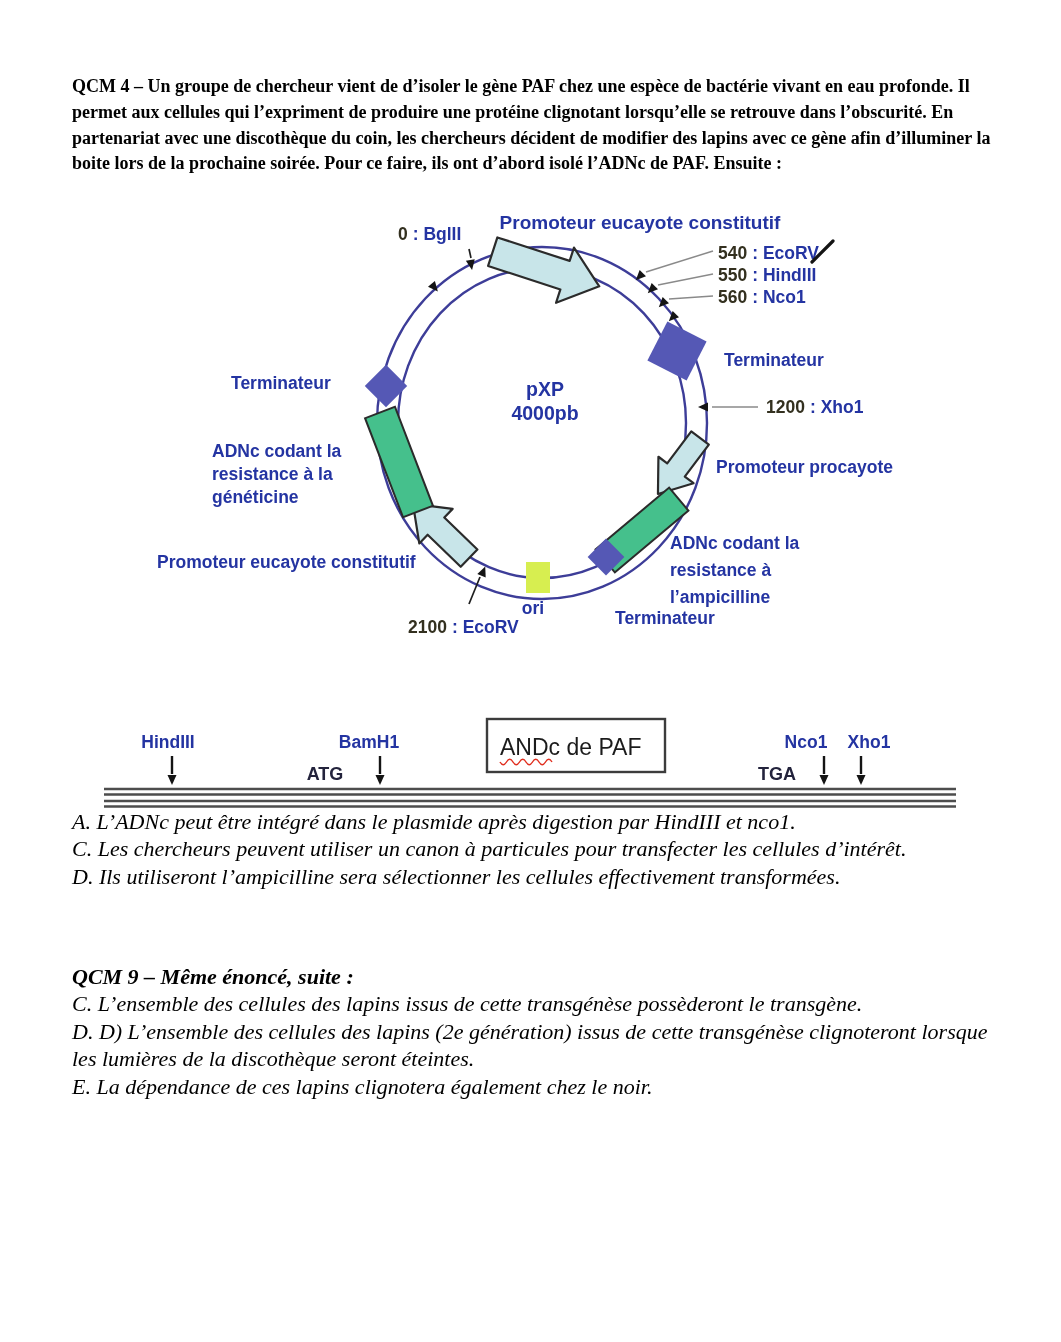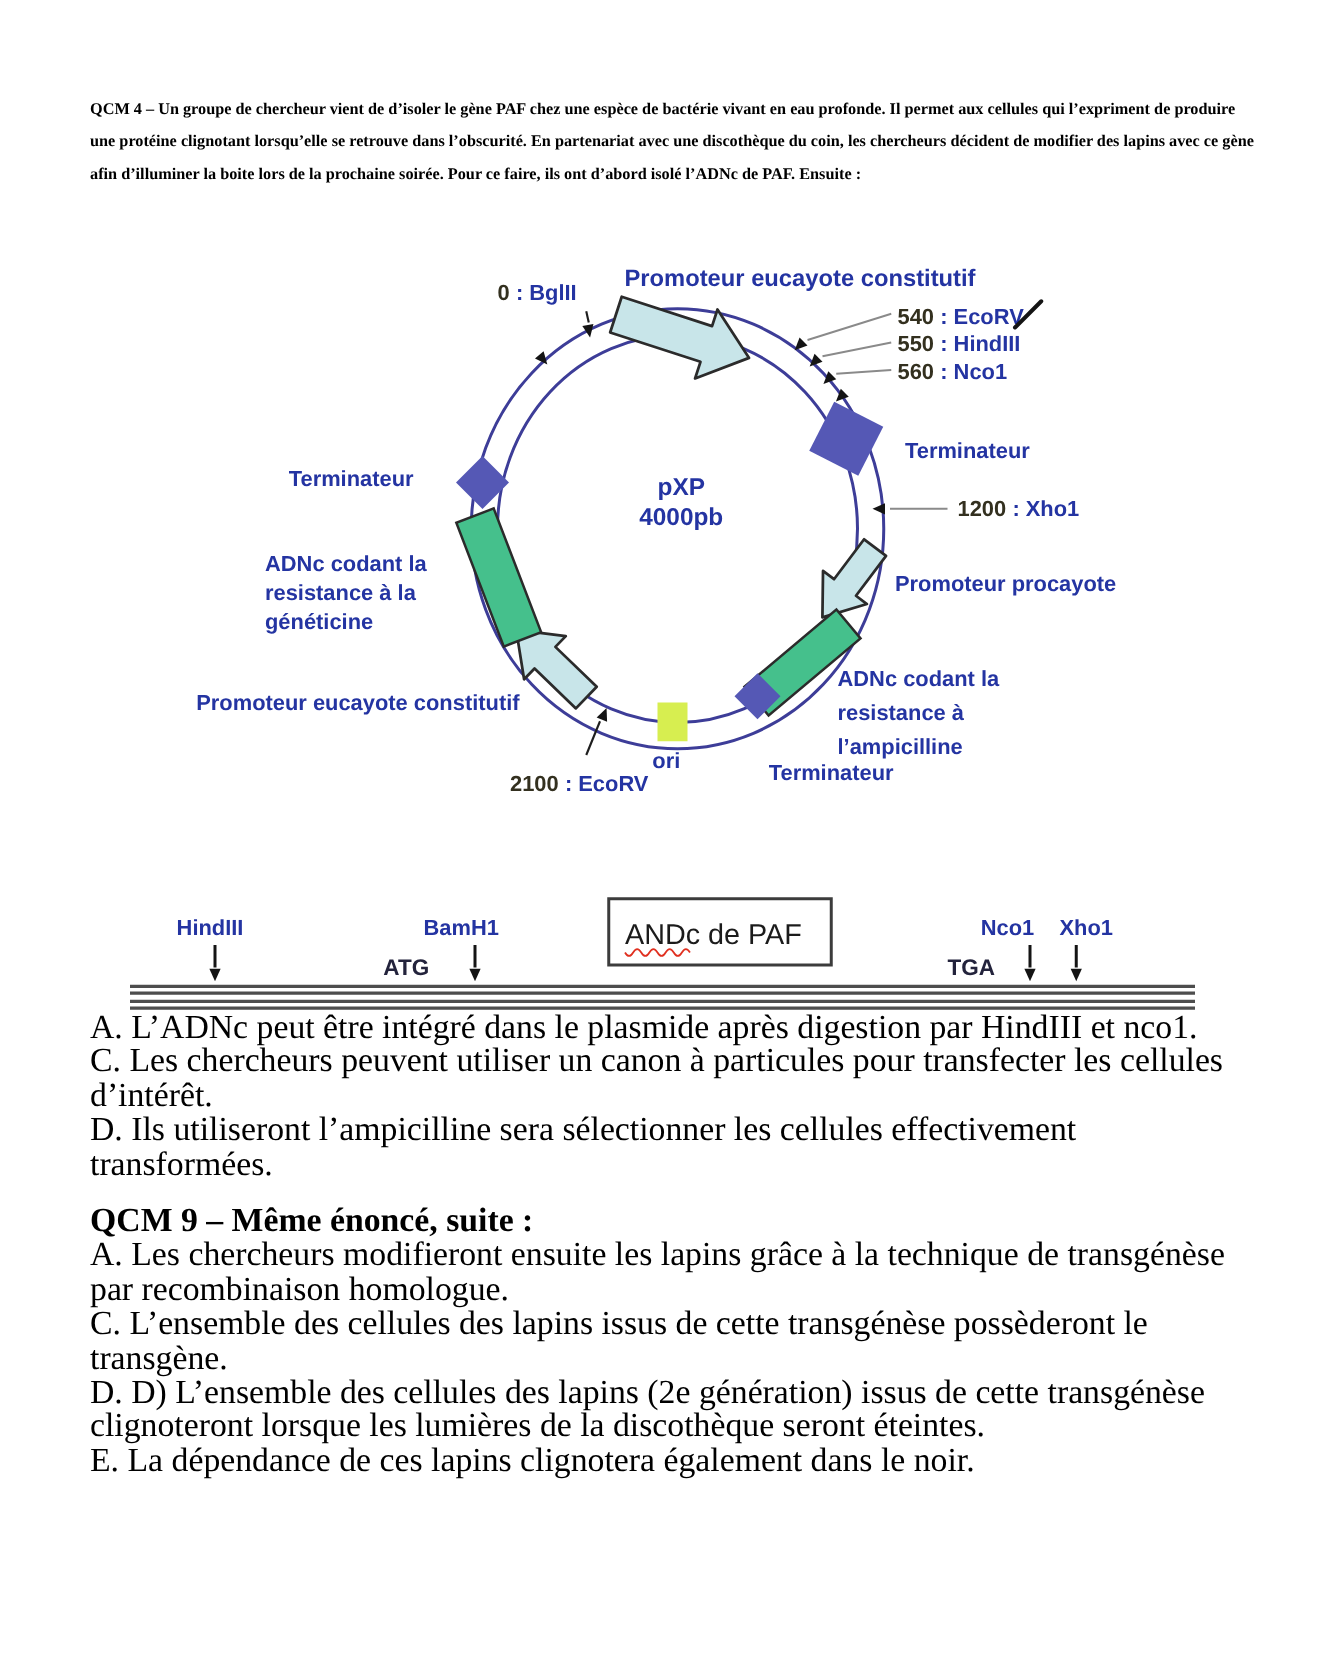--- a/index.html
+++ b/index.html
@@ -3,23 +3,23 @@
 <meta charset="utf-8">
 <style>
   html,body { margin:0; padding:0; }
   body {
     width:1061px; height:1342px; background:#ffffff; position:relative;
     font-family:"Liberation Serif", serif; overflow:hidden;
   }
   .page { position:absolute; inset:0; }
   .intro {
     position:absolute; left:72px; top:74px; width:934px; margin:0;
-    font-weight:bold; font-size:13px; line-height:25.8px; color:#000;
+    font-weight:bold; font-size:18px; line-height:25.8px; color:#000;
   }
-  .opts { position:absolute; left:72px; width:936px; font-size:27px; line-height:27.4px; color:#000; }
+  .opts { position:absolute; left:72px; width:936px; font-size:22px; line-height:27.4px; color:#000;font-style:italic; }
   .opts p { margin:0; }
   #qcm4-opts { top:808px; }
   #qcm5-block { top:963px; }
   .boldline { font-weight:bold; }
   svg { position:absolute; left:0; }
   #plasmid-svg { top:205px; }
   #construct-svg { top:702px; }
   
   .ring  { fill:none; stroke:#3d3d98; stroke-width:2.4; }
   .parrow{ fill:#c8e5e9; stroke:#2b2b2b; stroke-width:2.2; stroke-linejoin:round; }
@@ -175,19 +175,18 @@
   </svg>
 
   <div class="opts" id="qcm4-opts">
     <p>A. L’ADNc peut être intégré dans le plasmide après digestion par HindIII et nco1.</p>
     <p>C. Les chercheurs peuvent utiliser un canon à particules pour transfecter les cellules d’intérêt.</p>
     <p>D. Ils utiliseront l’ampicilline sera sélectionner les cellules effectivement transformées.</p>
   </div>
 
   <div class="opts" id="qcm5-block">
     <p class="boldline">QCM 9 – Même énoncé, suite :</p>
-    <p>A. Les chercheurs modifieront ensuite les lapins grâce à la technique de transgénèse par recombinaison homologue.</p>
     <p>C. L’ensemble des cellules des lapins issus de cette transgénèse possèderont le transgène.</p>
     <p>D. D) L’ensemble des cellules des lapins (2e génération) issus de cette transgénèse clignoteront lorsque les lumières de la discothèque seront éteintes.</p>
-    <p>E. La dépendance de ces lapins clignotera également dans le noir.</p>
+    <p>E. La dépendance de ces lapins clignotera également chez le noir.</p>
   </div>
 
 </div>
 
 </body></html>

